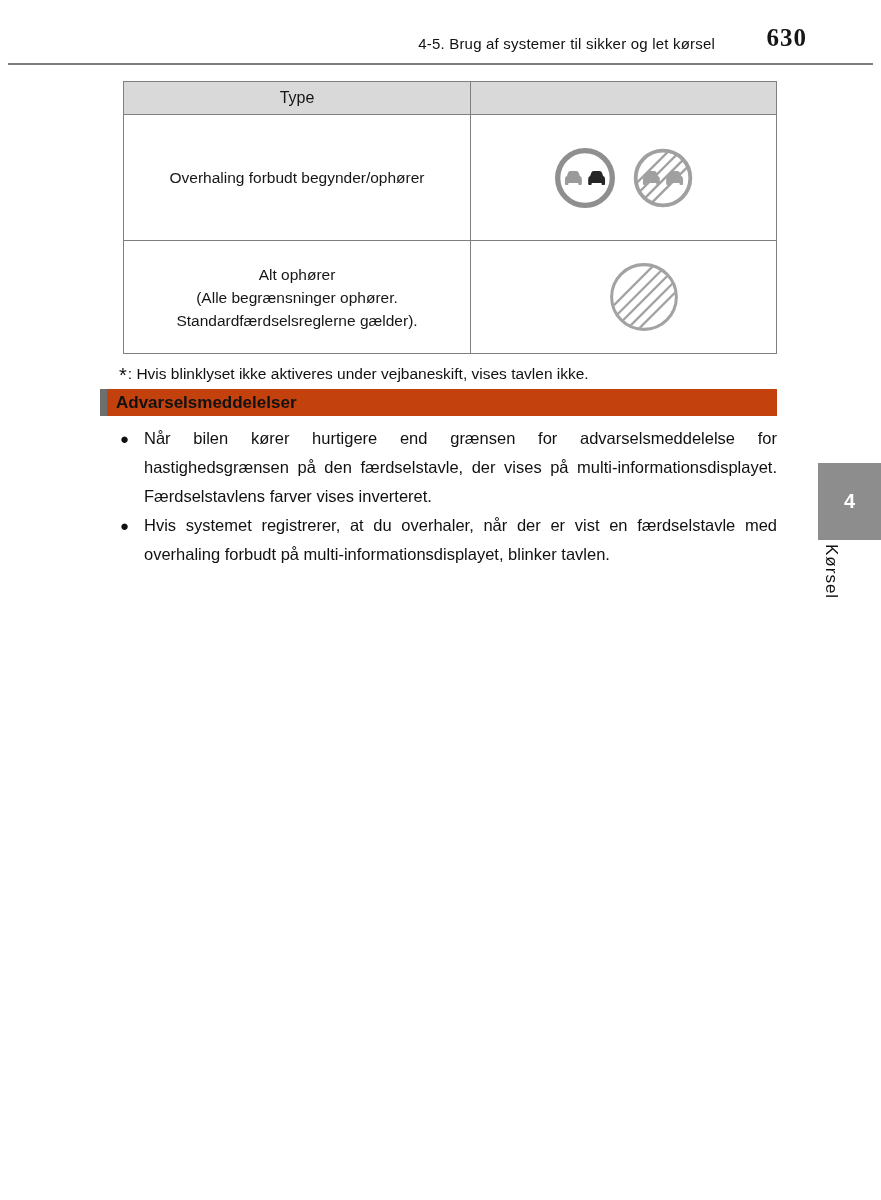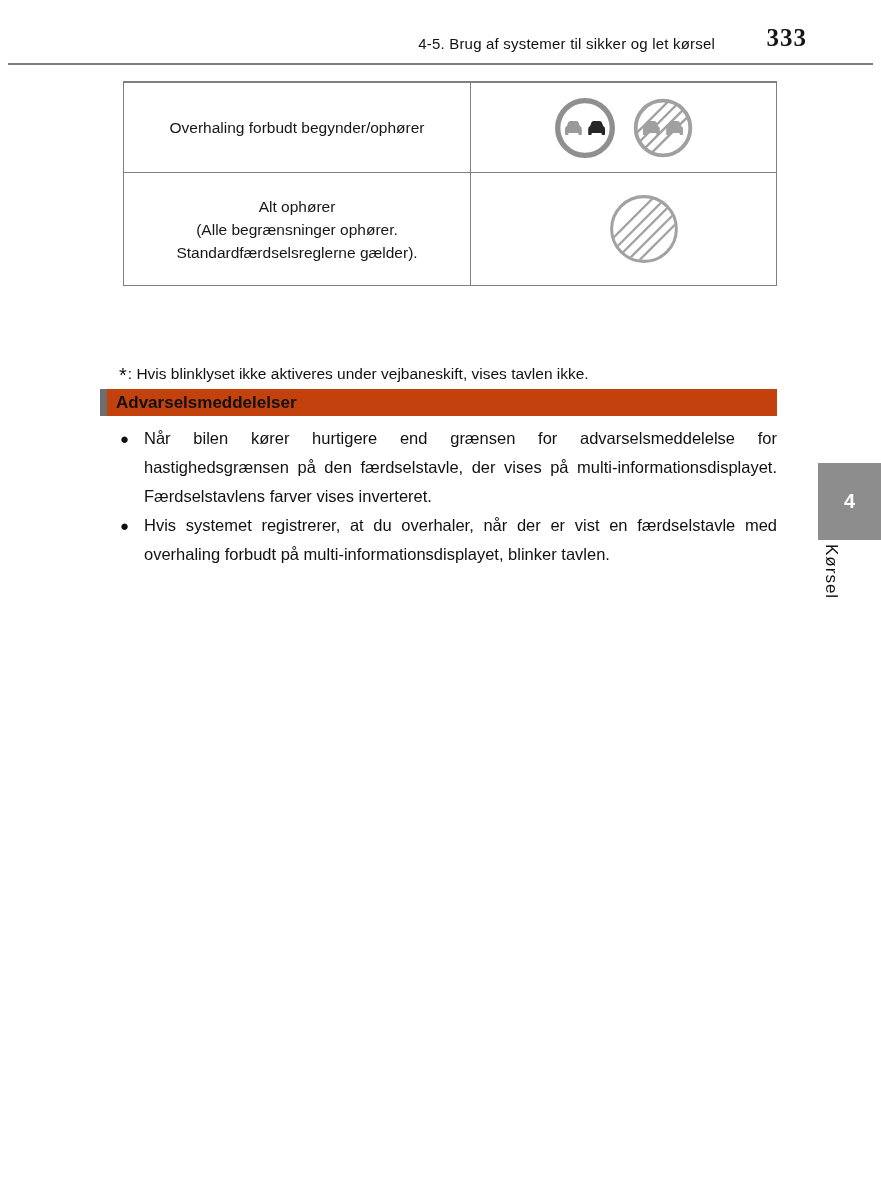--- a/index.html
+++ b/index.html
@@ -18,21 +18,21 @@
 
   
   .sign-table { position:absolute; left:123px; top:73px; width:654px; border:1px solid #7f7f7f; background:#fff; }
   .t-header { display:flex; background:#d9d9d9; border-bottom:1px solid #7f7f7f; }
   .t-row { display:flex; border-bottom:1px solid #7f7f7f; }
   .t-row:last-child { border-bottom:none; }
   .cell { display:flex; flex-direction:column; align-items:center; justify-content:center; text-align:center; }
   .col-a { width:347px; border-right:1px solid #7f7f7f; }
   .col-b { flex:1; }
   .t-header .cell { height:32px; font-size:16px; flex-direction:row; }
-  .row-1 { height:90px; }
+  .row-1 { height:126px; }
   .row-2 { height:112px;gap:40px; }
   .cell-text { font-size:15.5px; line-height:23px; }
   .signs { display:flex; flex-direction:row; align-items:center; justify-content:center; gap:16px; }
 
   
   .footnote { position:absolute; left:119px; top:357px; font-size:15.5px; color:#111; }
   .footnote .star { font-size:20px; line-height:1; vertical-align:-3px; margin-right:1px; }
 
   
   .section-heading { position:absolute; left:100px; top:381px; width:677px; height:27px; display:flex; }
@@ -55,25 +55,26 @@
                    font-size:17px; letter-spacing:1px; color:#111; }
 
   svg { display:block; }
 </style>
 </head>
 <body>
 
 <div class="page">
 
   <div class="running-head">4-5. Brug af systemer til sikker og let kørsel</div>
-  <div class="page-number">333</div>
+  <div class="page-number">630</div>
   <div class="head-rule"></div>
 
   <div class="sign-table">
     <div class="t-header">
+      <div class="cell col-a">Type</div>
     </div>
 
     <div class="t-row row-1">
       <div class="cell col-a">
         <div class="cell-text">Overhaling forbudt begynder/ophører</div>
       </div>
       <div class="cell col-b">
         <div class="signs">
 
           <span>

